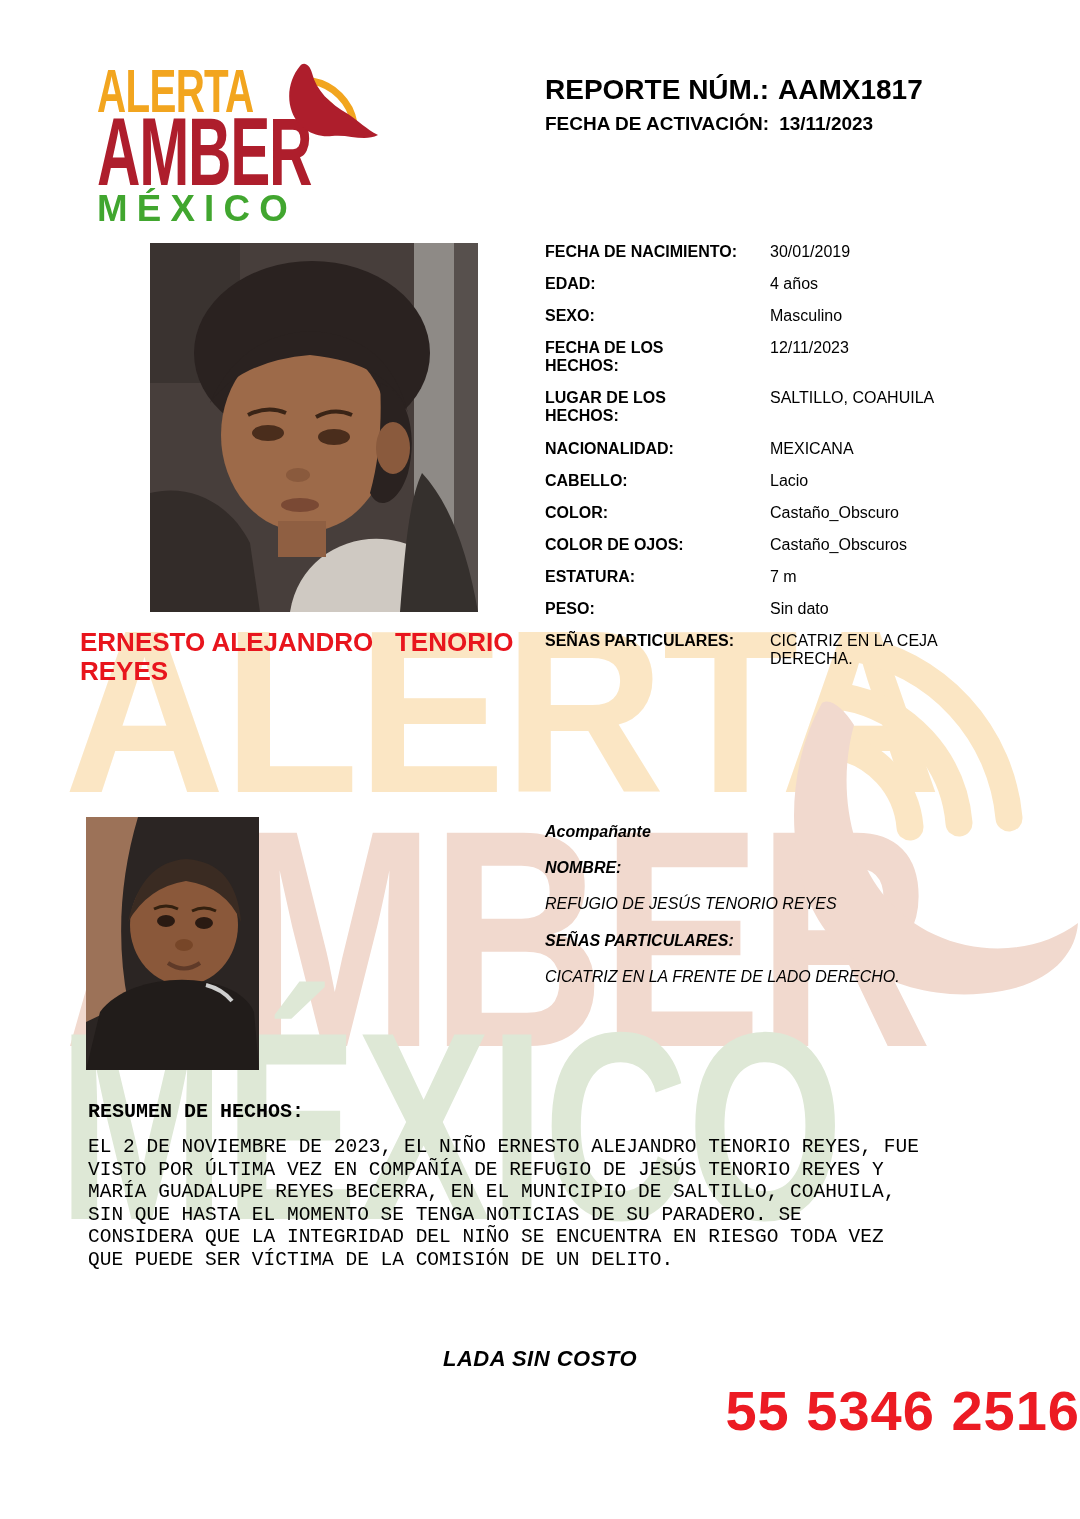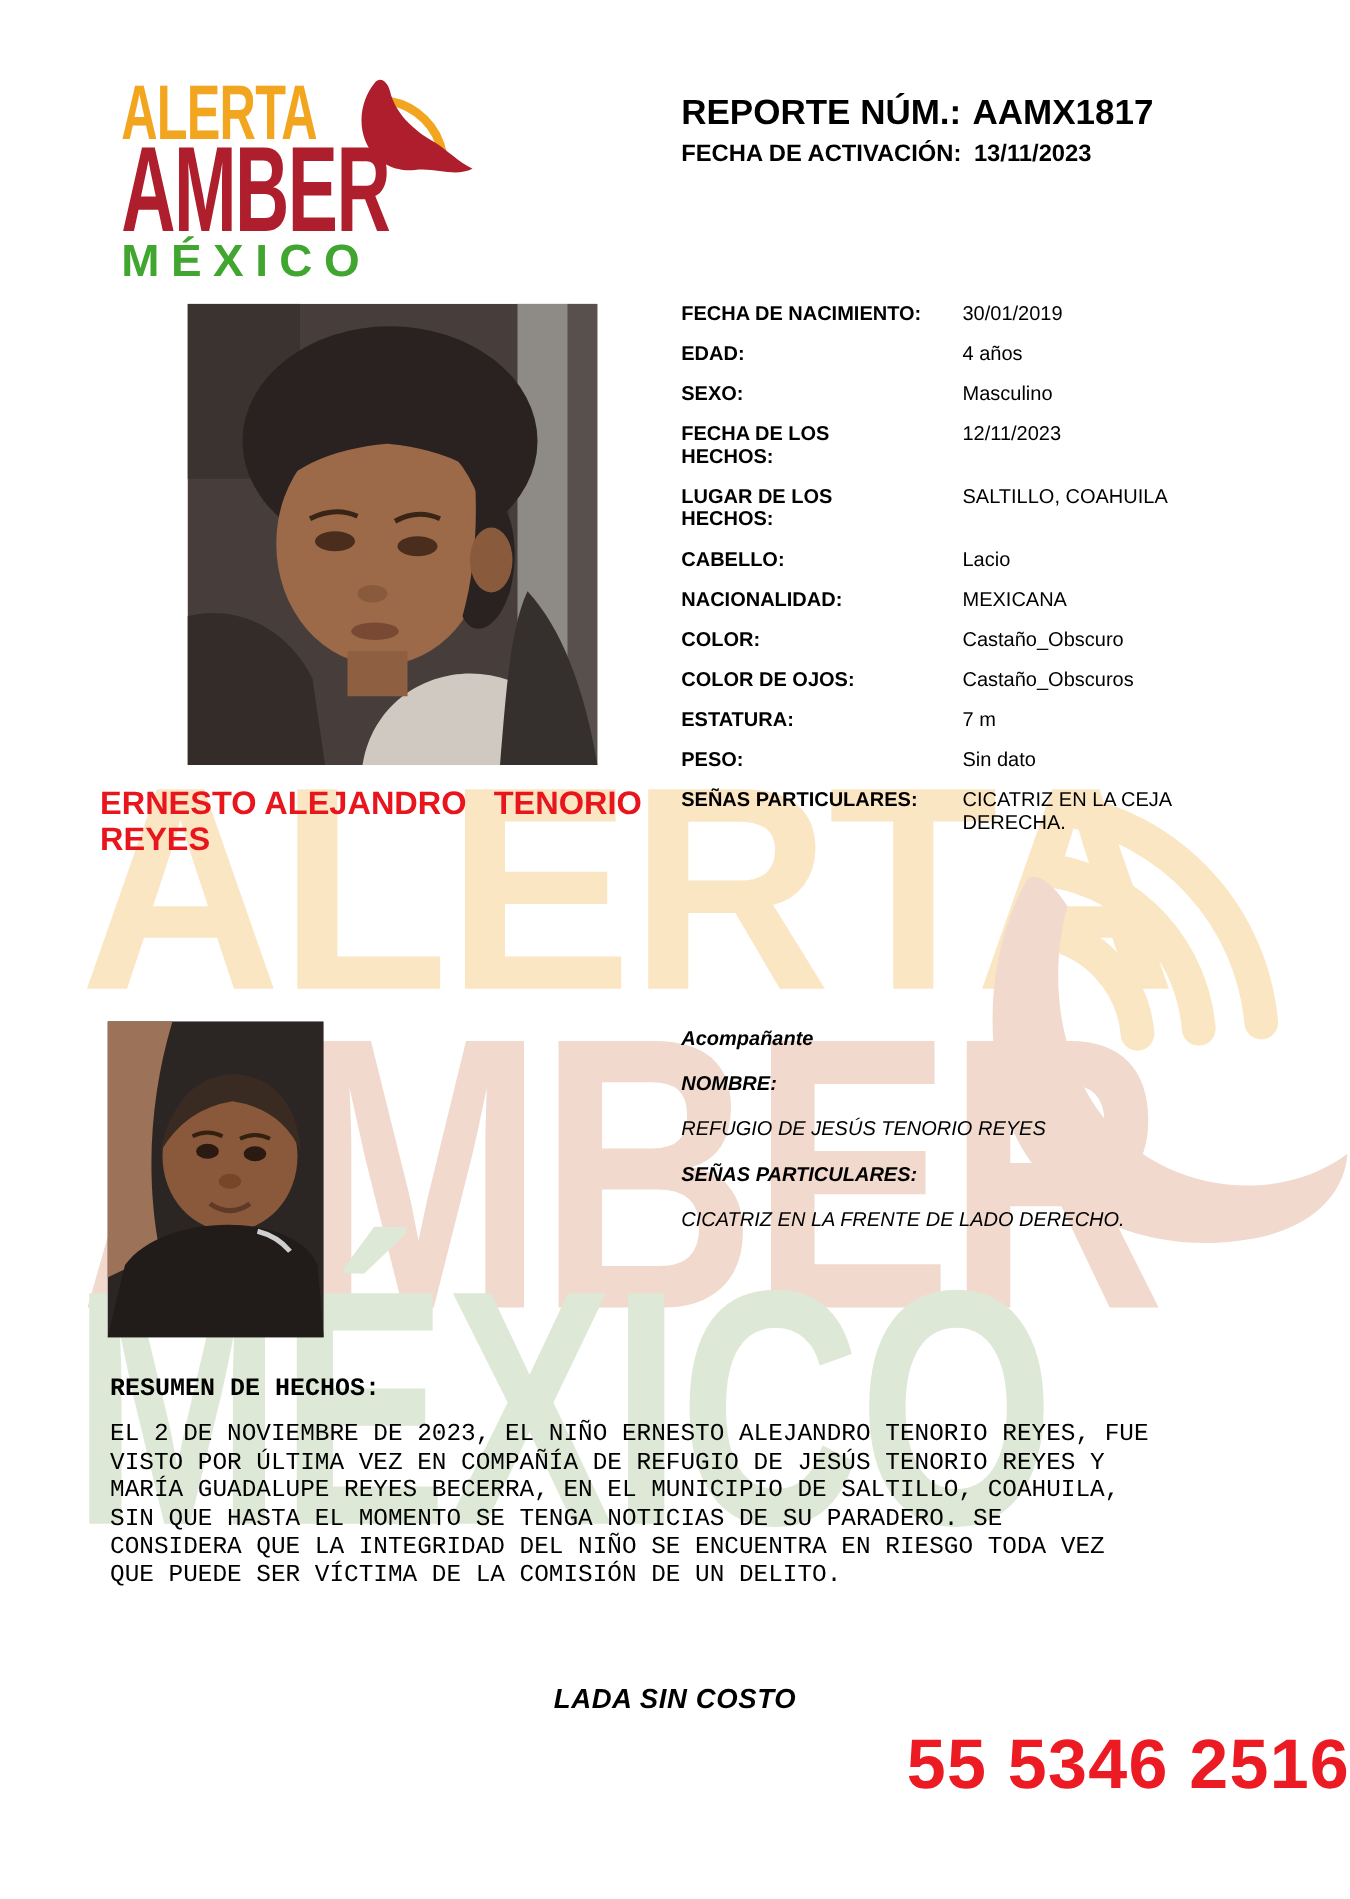--- a/index.html
+++ b/index.html
@@ -148,27 +148,27 @@
         <span class="field-value">12/11/2023</span>
       </div>
 
       <div class="field-row">
         <span class="field-label">LUGAR DE LOS
 HECHOS:</span>
         <span class="field-value">SALTILLO, COAHUILA</span>
       </div>
 
       <div class="field-row">
+        <span class="field-label">NACIONALIDAD:</span>
+        <span class="field-value">MEXICANA</span>
+      </div>
+
+      <div class="field-row">
         <span class="field-label">CABELLO:</span>
         <span class="field-value">Lacio</span>
-      </div>
-
-      <div class="field-row">
-        <span class="field-label">NACIONALIDAD:</span>
-        <span class="field-value">MEXICANA</span>
       </div>
 
       <div class="field-row">
         <span class="field-label">COLOR:</span>
         <span class="field-value">Castaño_Obscuro</span>
       </div>
 
       <div class="field-row">
         <span class="field-label">COLOR DE OJOS:</span>
         <span class="field-value">Castaño_Obscuros</span>

